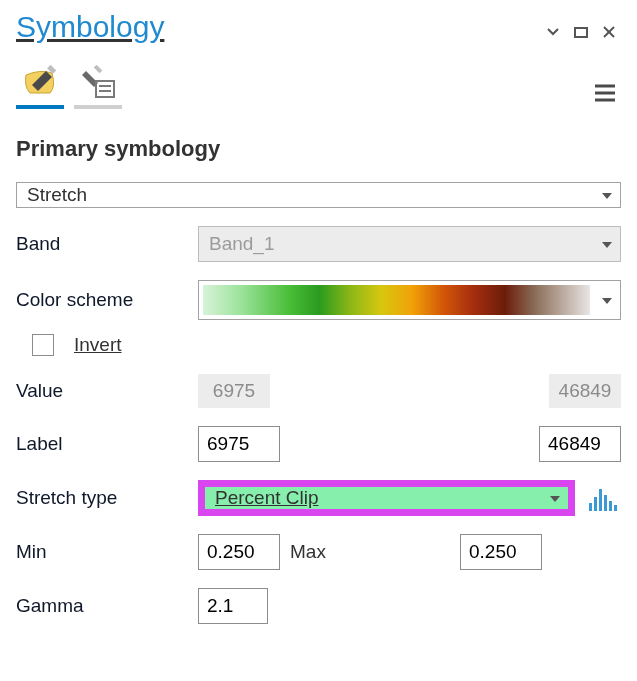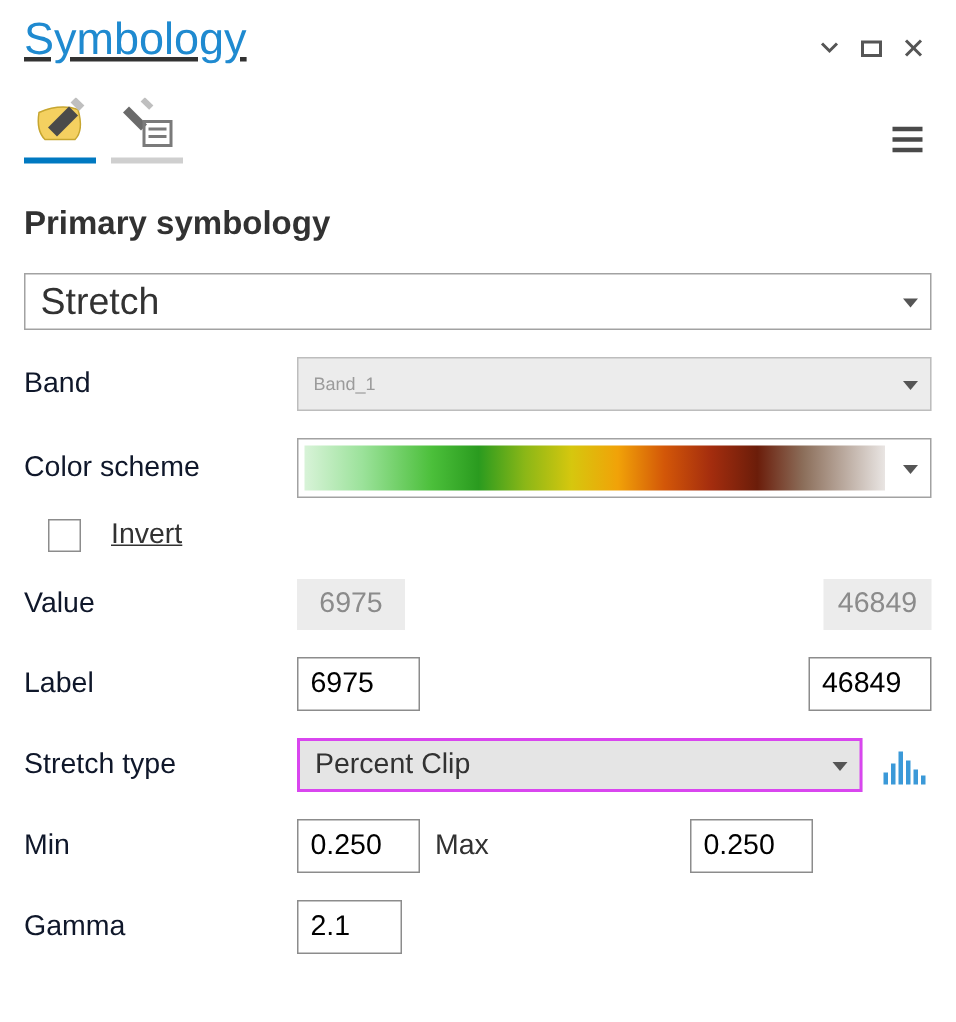--- a/index.html
+++ b/index.html
@@ -71,27 +71,27 @@
   }
   .section-title {
     font-size: 22px;
     font-weight: 600;
     margin: 26px 0 20px 0;
   }
   .select-full {
     width: 100%;
     border: 1px solid #a2a2a2;
     background: #ffffff;
-    height: 38px;
+    height: 26px;
     display: flex;
     align-items: center;
     padding: 0 10px;
     position: relative;
     cursor: pointer;
-    font-size: 25px;
+    font-size: 19px;
   }
   .caret-small {
     position: absolute;
     right: 8px;
     top: 50%;
     margin-top: -2px;
     width:0;height:0;
     border-left:5px solid transparent;
     border-right:5px solid transparent;
     border-top:6px solid #555;
@@ -116,21 +116,21 @@
   .dd-disabled {
     flex:1;
     height: 36px;
     border: 1px solid #bdbdbd;
     background: #ececec;
     color: #9b9b9b;
     display:flex;
     align-items:center;
     padding: 0 10px;
     position: relative;
-    font-size: 12px;
+    font-size: 19px;
   }
   .color-scheme {
     flex:1;
     height: 40px;
     border: 1px solid #a2a2a2;
     display:flex;
     align-items:center;
     padding: 4px 30px 4px 4px;
     position:relative;
     cursor:pointer;
@@ -174,28 +174,29 @@
     border: 1px solid #8c8c8c;
     background:#fff;
     font-size:19px;
     padding: 0 8px;
     font-family: inherit;
   }
   .inp-sm { width: 82px; }
   .dd {
     flex:1;
     height: 36px;
-    border:2px solid #d946ef;
-    background:#e5e5e5;
+    border:7px solid #d946ef;
+    background:#86efac;
     display:flex;
     align-items:center;
     padding:0 10px;
     position:relative;
     font-size:19px;
     cursor:pointer;
+    text-decoration:underline;
   }
   .hist-btn {
     width:36px; height:36px;
     border:1px solid transparent;
     display:flex; align-items:flex-end; justify-content:center;
     cursor:pointer;
     gap:2px;
     padding-bottom:4px;
   }
   .hist-btn span {

